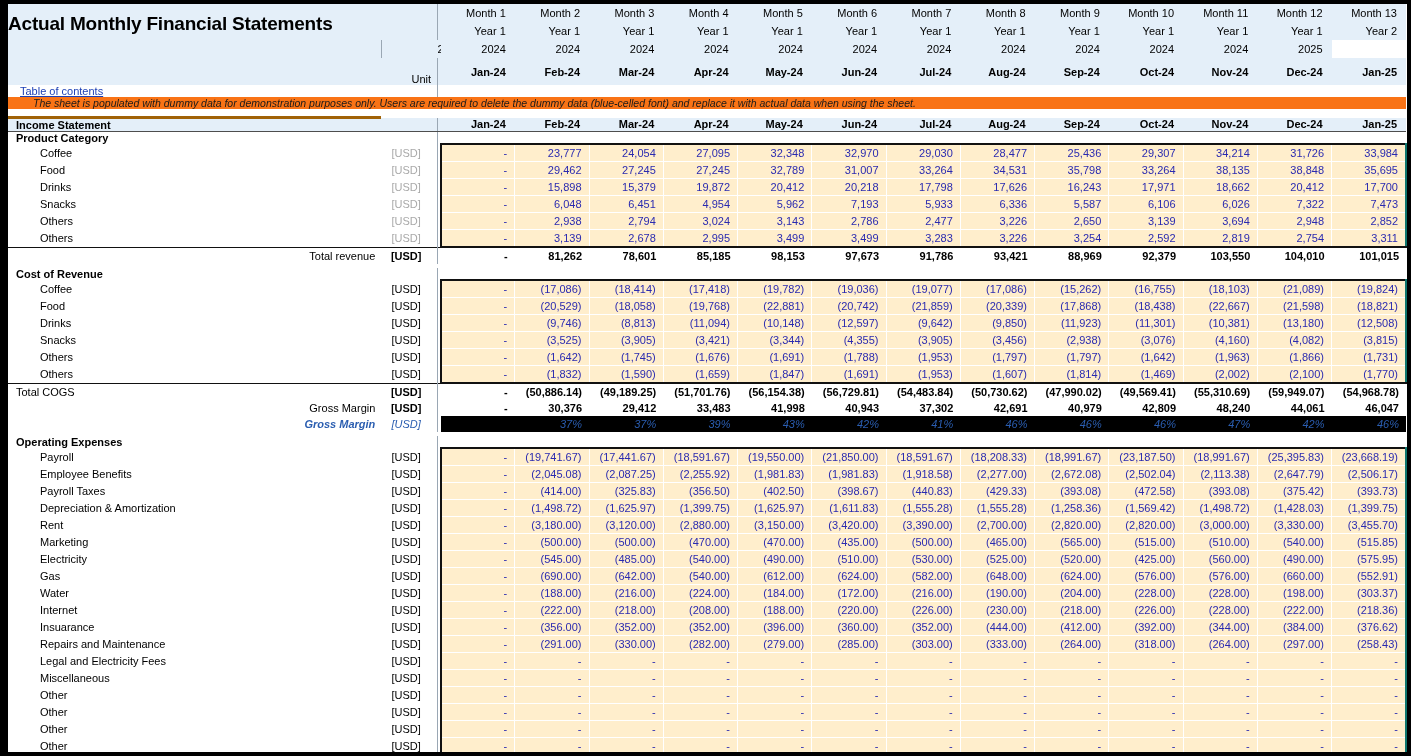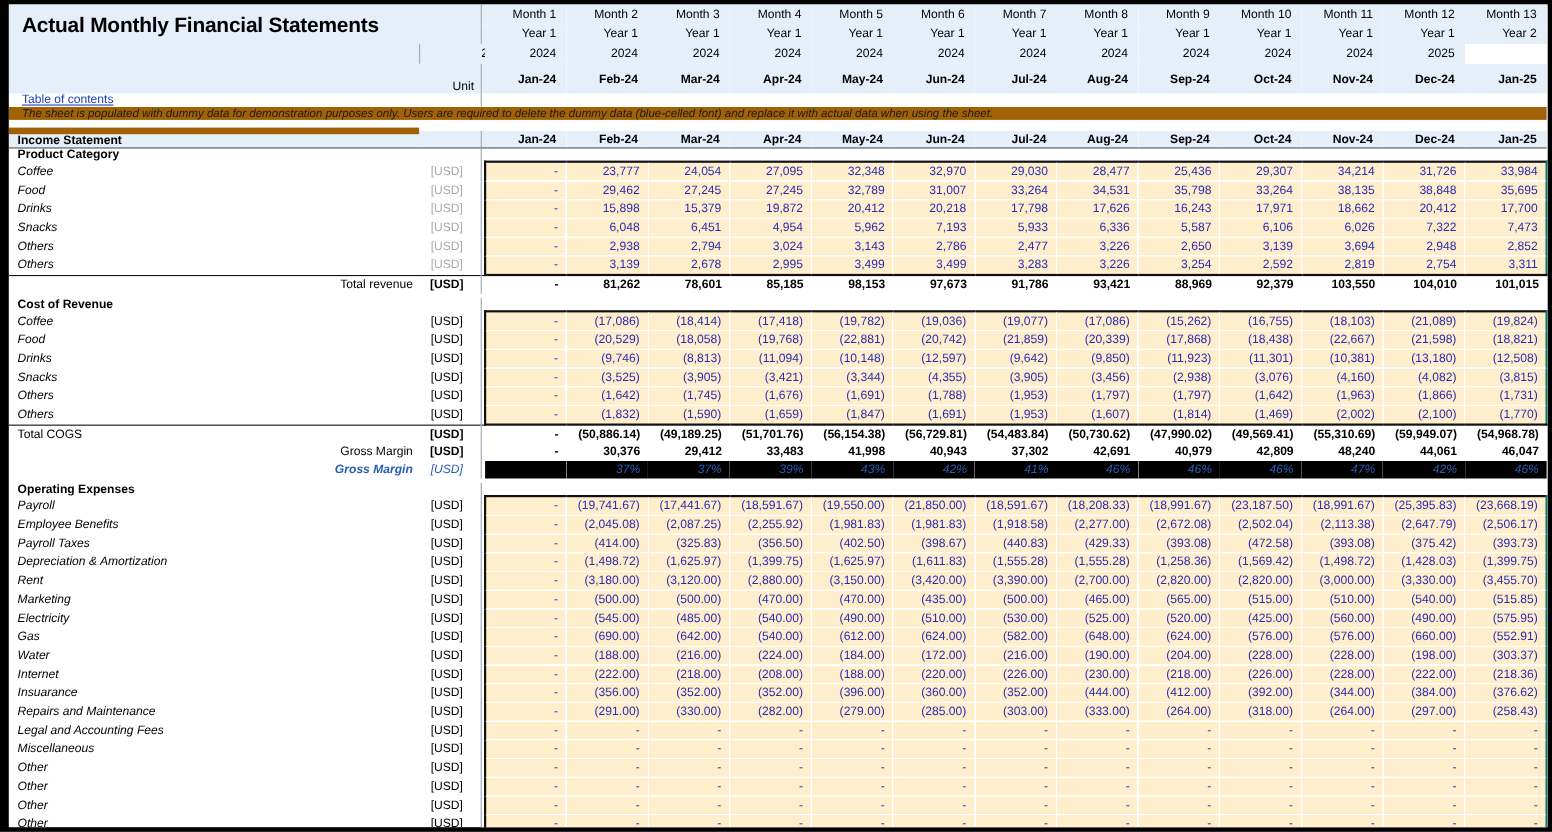--- a/index.html
+++ b/index.html
@@ -9,37 +9,37 @@
   td{padding:0;margin:0;font-size:11px;color:#000;white-space:nowrap;overflow:hidden;}
 
   
   col.c-label{width:372px;}
   col.c-unit{width:56px;}
   col.c-gap{width:3px;}
   col.c-mon{width:74px;}
 
   
   .titlebar td{background:#e4eff9;}
-  .title-cell{font-size:19px;font-weight:bold;letter-spacing:-0.2px;padding-left:12px;vertical-align:top;padding-top:9px;}
+  .title-cell{font-size:19px;font-weight:bold;letter-spacing:-0.2px;vertical-align:top;padding-top:9px;}
   .hdr-cell{text-align:right;padding-right:9px;font-size:11px;color:#000;}
   .hdr-b{font-weight:bold;}
   .unit-lbl{text-align:right;padding-right:6px;font-size:11px;vertical-align:bottom;}
   .lvsep{border-left:1px solid #9aa7b4;}
 
   .toc a{color:#1c3fb5;text-decoration:underline;font-size:11px;margin-top:32px;}
   .toc{padding-left:12px;background:#fff;}
-  .note{padding-left:12px;font-style:italic;font-size:10.5px;color:#1a1a1a;background:#a16207;}
+  .note{padding-left:25px;font-style:italic;font-size:10.5px;color:#1a1a1a;background:#f97316;}
 
   .section-band td{background:#e4eff9;font-weight:bold;}
-  .section-band .sb-l{padding-left:8px;border-top:6px solid #a16207;}
+  .section-band .sb-l{padding-left:8px;border-top:3px solid #a16207;}
   .section-band .mh{text-align:right;padding-right:9px;font-weight:bold;}
   .section-band td{border-bottom:1px solid #4d4d4d;}
 
   .grouphead{font-weight:bold;padding-left:8px;margin-top:20px;}
-  .rowlabel{padding-left:8px;font-style:italic;}
+  .rowlabel{padding-left:32px;}
   .unit{text-align:center;padding-right:6px;}
   .unit.gray{color:#a9a9a9;}
   .unit.bold{font-weight:bold;}
   .unit.bluei{color:#2a5db0;font-style:italic;}
 
   .totlabel{text-align:right;padding-right:6px;font-weight:normal;}
   .totlabel.left{text-align:left;padding-left:8px;}
   .gmlabel{text-align:right;padding-right:6px;font-weight:bold;font-style:italic;color:#2a5db0;}
 
   
@@ -753,21 +753,21 @@
           <td class="v">(285.00)</td>
           <td class="v">(303.00)</td>
           <td class="v">(333.00)</td>
           <td class="v">(264.00)</td>
           <td class="v">(318.00)</td>
           <td class="v">(264.00)</td>
           <td class="v">(297.00)</td>
           <td class="v edgeR">(258.43)</td>
         </tr>
         <tr class="data">
-          <td class="rowlabel">Legal and Accounting Fees</td>
+          <td class="rowlabel">Legal and Electricity Fees</td>
           <td class="unit">[USD]</td>
           <td class="gapcell lead-line"></td>
           <td class="v edgeL">-</td>
           <td class="v">-</td>
           <td class="v">-</td>
           <td class="v">-</td>
           <td class="v">-</td>
           <td class="v">-</td>
           <td class="v">-</td>
           <td class="v">-</td>

